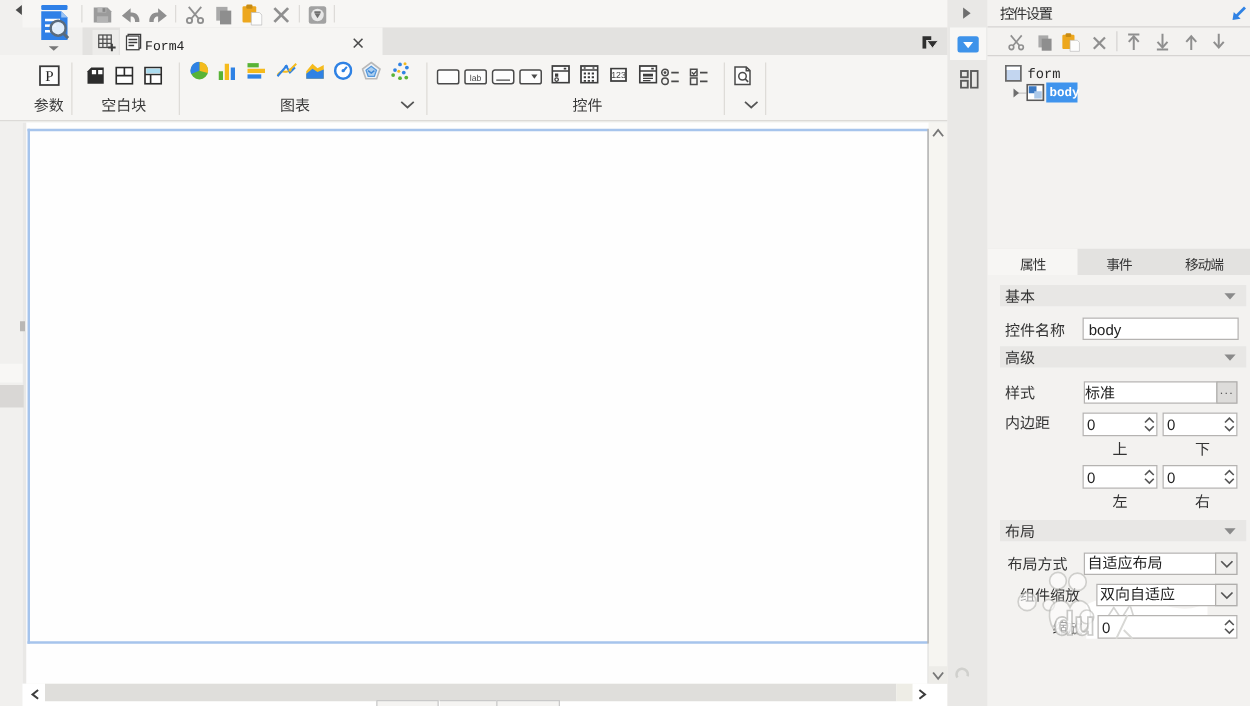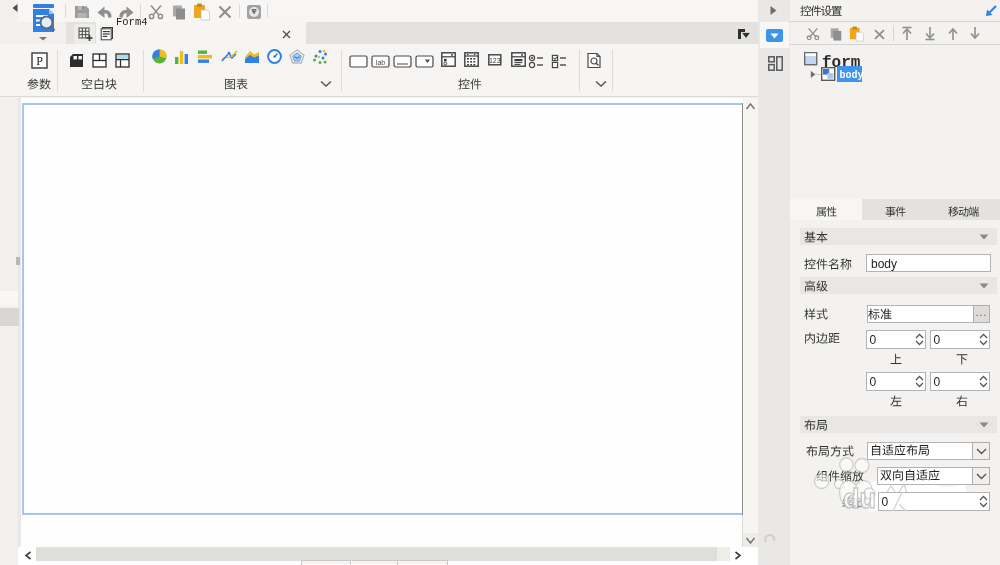--- a/index.html
+++ b/index.html
@@ -98,21 +98,21 @@
     </g>
 </svg>
 <div class="a" style="left:96px;top:22px;width:210px;height:22px;background:#f6f5f3"></div>
 <svg class="a" style="left:100px;top:26px" width="15" height="15" viewBox="0 0 15 15">
 <rect x="2.5" y="1.5" width="10" height="11" fill="#fff" stroke="#3d3d3d"></rect>
 <rect x="1.2" y="2.8" width="10" height="11" fill="#fff" stroke="#3d3d3d"></rect>
 <rect x="2.8" y="5" width="7" height="1.2" fill="#3d3d3d"></rect>
     <rect x="2.8" y="7.4" width="7" height="1.2" fill="#3d3d3d"></rect>
     <rect x="2.8" y="9.8" width="4.5" height="1.2" fill="#3d3d3d"></rect>
 </svg>
-<div class="a mono" style="left:116px;top:16px;font-size:10.5px;color:#222">Form4</div>
+<div class="a mono" style="left:116px;top:32px;font-size:10.5px;color:#222">Form4</div>
 <svg class="a" style="left:282px;top:30px" width="9" height="9">
 <g stroke="#4b4b4b" stroke-width="1.3">
       <line x1="1" y1="1" x2="8" y2="8"></line>
       <line x1="8" y1="1" x2="1" y2="8"></line>
     </g>
   </svg>
 <svg class="a" style="left:737px;top:28px" width="13" height="11" viewBox="0 0 13 11">
 <path d="M1 1 h7 v3 h-4 v7 h-3 z" fill="#2f2f2f"></path>
 <path d="M4.5 4.5 h9 l-4.5 6 z" fill="#2f2f2f" stroke="#e3e2e0" stroke-width="0.8"></path>
 </svg>
@@ -394,21 +394,21 @@
     <g stroke="#8f8f8f" fill="none">
       <path d="M6 1 V11.5" stroke-width="1.6"></path>
       <path d="M2 7.5 L6 12 L10 7.5" stroke-width="1.6"></path>
     </g>
   </svg>
 <div class="a" style="left:790px;top:44px;width:210px;height:1px;background:#d6d4d2"></div>
 <svg class="a" style="left:804px;top:52px" width="14" height="14">
     <rect x="0.7" y="0.7" width="12" height="12" fill="#c3d6f0" stroke="#6a6a6a" stroke-width="1.4"></rect>
     <rect x="1.4" y="1.4" width="10.6" height="2.6" fill="#fff"></rect>
   </svg>
-<div class="a mono" style="left:822px;top:54px;font-size:16px;font-weight:bold;color:#2b2b2b">form</div>
+<div class="a mono" style="left:822px;top:54px;font-size:11px;font-weight:normal;color:#2b2b2b">form</div>
 <div class="a" style="left:813px;top:73.5px;width:8px;height:1px;background:#c9c8c6"></div>
 <svg class="a" style="left:810px;top:70px" width="6" height="9">
     <path d="M0.8 0.8 L5.2 4.4 L0.8 8 Z" fill="#6e6e6e"></path>
   </svg>
 <svg class="a" style="left:821px;top:67px" width="15" height="14">
     <rect x="0.7" y="0.7" width="13" height="12.6" fill="#fff" stroke="#5a5a5a" stroke-width="1.4"></rect>
     <rect x="2" y="2" width="6.2" height="5.6" fill="#3a78c2"></rect>
     <rect x="6.4" y="6" width="6" height="5.8" fill="#abc8e9"></rect>
   </svg>
 <div class="a" style="left:837px;top:66px;width:25px;height:16px;background:#3f94ed"></div>

